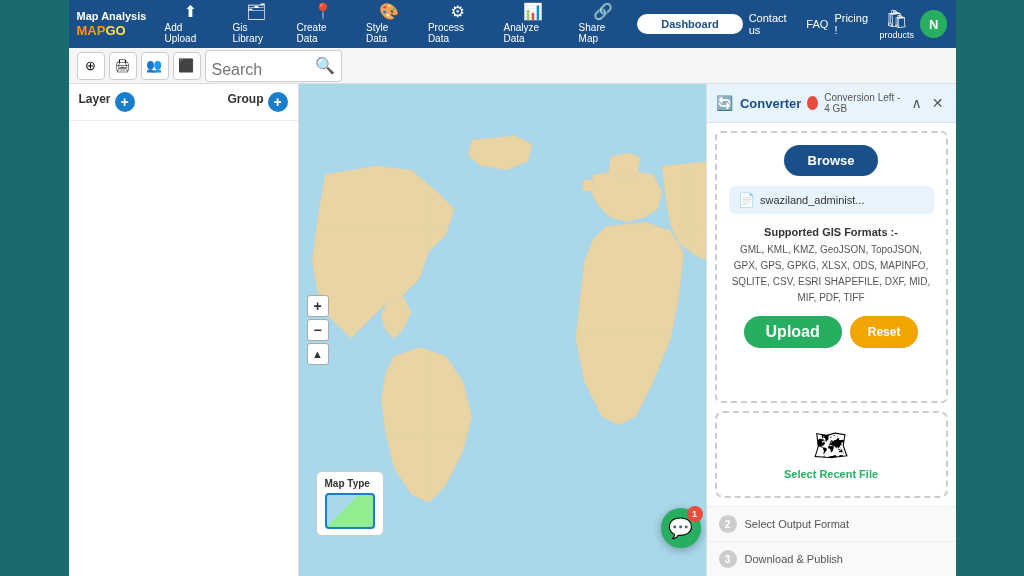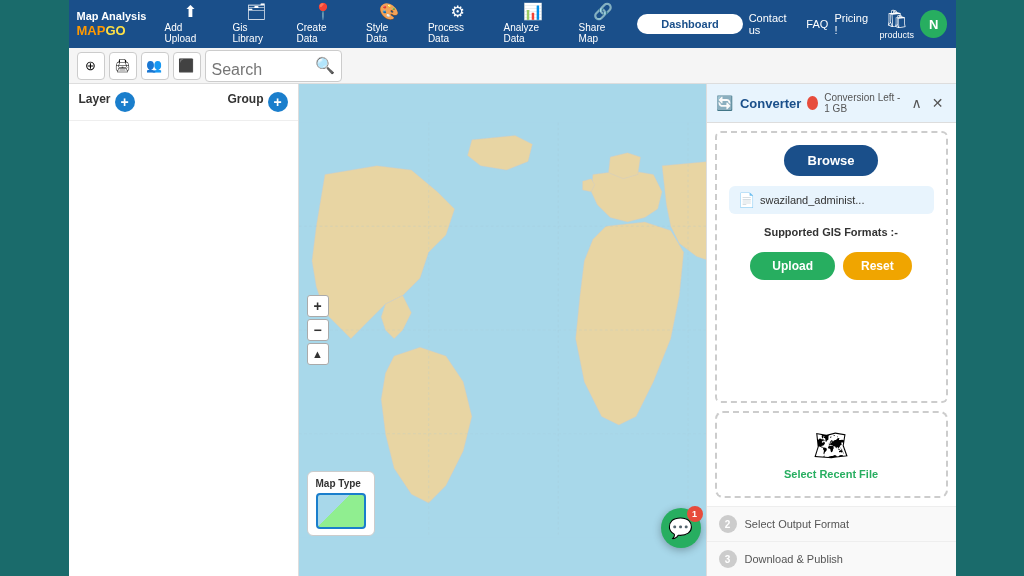--- a/index.html
+++ b/index.html
@@ -239,21 +239,21 @@
       justify-content: center;
       font-size: 14px;
       cursor: pointer;
       font-weight: bold;
       color: #333;
     }
     
     .map-type-widget {
       position: absolute;
       bottom: 40px;
-      left: 8px;
+      left: 17px;
       background: #fff;
       border: 1px solid #ccc;
       border-radius: 6px;
       padding: 6px 8px;
       font-size: 10px;
       font-weight: bold;
       color: #333;
     }
     .map-type-thumb {
       width: 50px;
@@ -369,21 +369,21 @@
       display: flex;
       gap: 8px;
       justify-content: center;
     }
     .upload-btn {
       background: #27ae60;
       color: #fff;
       border: none;
       border-radius: 20px;
       padding: 7px 22px;
-      font-size: 12px;
+      font-size: 16px;
       font-weight: bold;
       cursor: pointer;
     }
     .reset-btn {
       background: #f0a500;
       color: #fff;
       border: none;
       border-radius: 20px;
       padding: 7px 18px;
       font-size: 12px;
@@ -609,35 +609,36 @@
       <div class="attribution">
         <span>🛈 Attribution</span>
       </div>
 
       
       <div class="converter-panel">
         <div class="converter-header">
           <span style="color:#1a7ecc;font-size:14px;">🔄</span>
           <span class="converter-title">Converter</span>
           <div class="converter-status-dot"></div>
-          <span class="conversion-left">Conversion Left - 1 GB</span>
+          <span class="conversion-left">Conversion Left - 4 GB</span>
           <span class="converter-expand">∧</span>
           <span class="converter-close">✕</span>
         </div>
 
         <div class="converter-body">
           <button class="browse-btn">Browse</button>
 
           <div class="file-badge">
             <span class="file-icon">📄</span>
             <span>swaziland_administ...</span>
           </div>
 
           <div class="supported-formats">
             <strong>Supported GIS Formats :-</strong><br>
+            <span>GML, KML, KMZ, GeoJSON, TopoJSON, GPX, GPS, GPKG, XLSX, ODS, MAPINFO, SQLITE, CSV, ESRI SHAPEFILE, DXF, MID, MIF, PDF, TIFF</span>
           </div>
 
           <div class="action-btns">
             <button class="upload-btn">Upload</button>
             <button class="reset-btn">Reset</button>
           </div>
         </div>
 
         <div class="recent-file-box" style="margin: 0 8px 8px 8px;">
           <span class="recent-file-icon">🗺</span>

